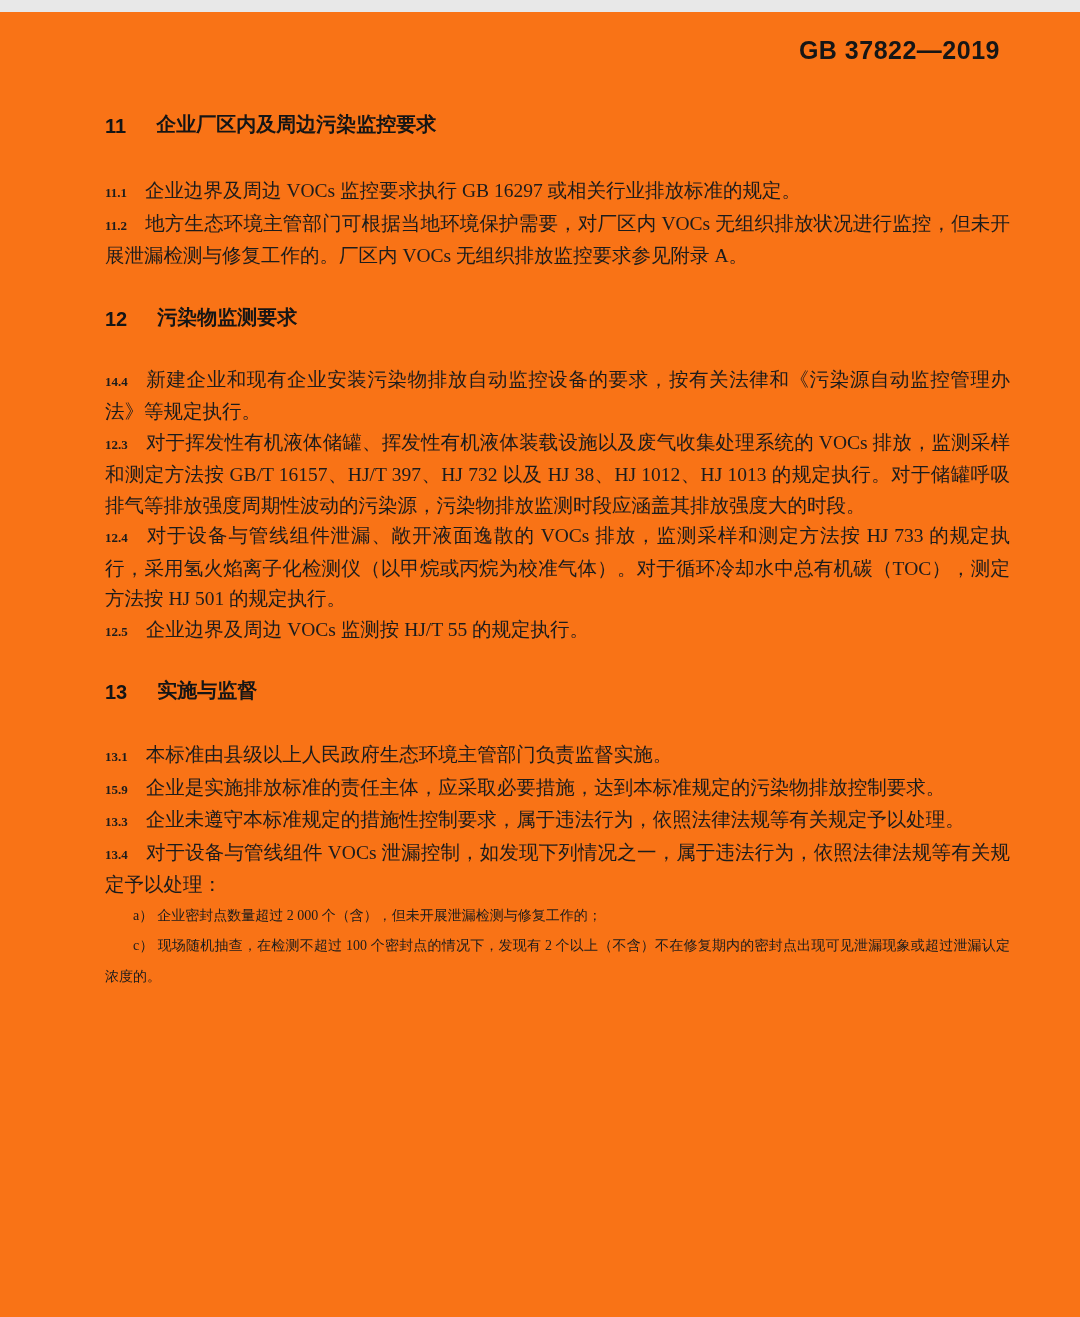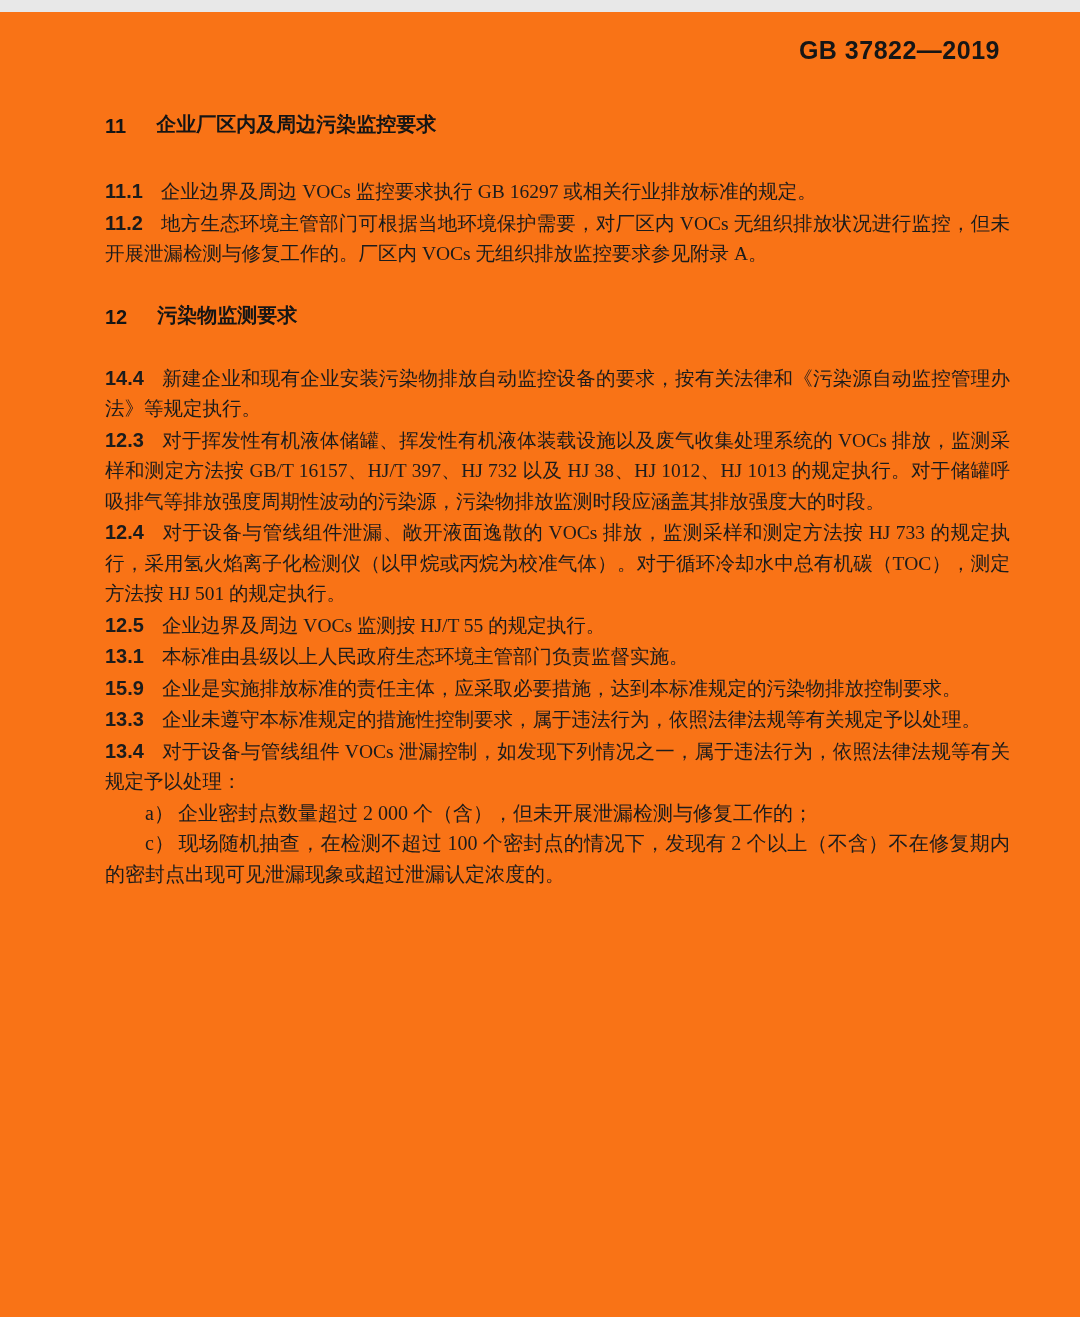--- a/index.html
+++ b/index.html
@@ -44,28 +44,28 @@
   .sec-11 { margin-top: 46px; margin-bottom: 38px; }
   .sec-12 { margin-top: 32px; margin-bottom: 34px; }
   .sec-13 { margin-top: 30px; margin-bottom: 36px; }
   .clause {
     font-size: 19.5px;
     line-height: 30.5px;
     text-align: justify;
     color: #1c1c1c;
   }
   .clause .clause-num {
-    font-family: Liberation Sans, sans-serif;
+    font-family: Liberation Serif, serif;
     font-weight: 700;
-    font-size: 20px;
+    font-size: 13px;
     margin-right: 18px;
     white-space: nowrap;
   }
   .sub-item {
-    font-size: 20px;
+    font-size: 14px;
     line-height: 30.5px;
     text-align: justify;
     text-indent: 2em;
     color: #1c1c1c;
   }
   .sub-item .sub-label {
     margin-right: 4px;
   }
 </style>
 </head>
@@ -100,20 +100,24 @@
     <p class="clause">
       <span class="clause-num">12.3</span><span class="clause-text">对于挥发性有机液体储罐、挥发性有机液体装载设施以及废气收集处理系统的 VOCs 排放，监测采样和测定方法按 GB/T 16157、HJ/T 397、HJ 732 以及 HJ 38、HJ 1012、HJ 1013 的规定执行。对于储罐呼吸排气等排放强度周期性波动的污染源，污染物排放监测时段应涵盖其排放强度大的时段。</span>
     </p>
     <p class="clause">
       <span class="clause-num">12.4</span><span class="clause-text">对于设备与管线组件泄漏、敞开液面逸散的 VOCs 排放，监测采样和测定方法按 HJ 733 的规定执行，采用氢火焰离子化检测仪（以甲烷或丙烷为校准气体）。对于循环冷却水中总有机碳（TOC），测定方法按 HJ 501 的规定执行。</span>
     </p>
     <p class="clause">
       <span class="clause-num">12.5</span><span class="clause-text">企业边界及周边 VOCs 监测按 HJ/T 55 的规定执行。</span>
     </p>
 
+    <h2 class="section-heading sec-13">
+      <span class="sec-num">13</span>
+      <span class="sec-title">实施与监督</span>
+    </h2>
     <p class="clause">
       <span class="clause-num">13.1</span><span class="clause-text">本标准由县级以上人民政府生态环境主管部门负责监督实施。</span>
     </p>
     <p class="clause">
       <span class="clause-num">15.9</span><span class="clause-text">企业是实施排放标准的责任主体，应采取必要措施，达到本标准规定的污染物排放控制要求。</span>
     </p>
     <p class="clause">
       <span class="clause-num">13.3</span><span class="clause-text">企业未遵守本标准规定的措施性控制要求，属于违法行为，依照法律法规等有关规定予以处理。</span>
     </p>
     <p class="clause">

